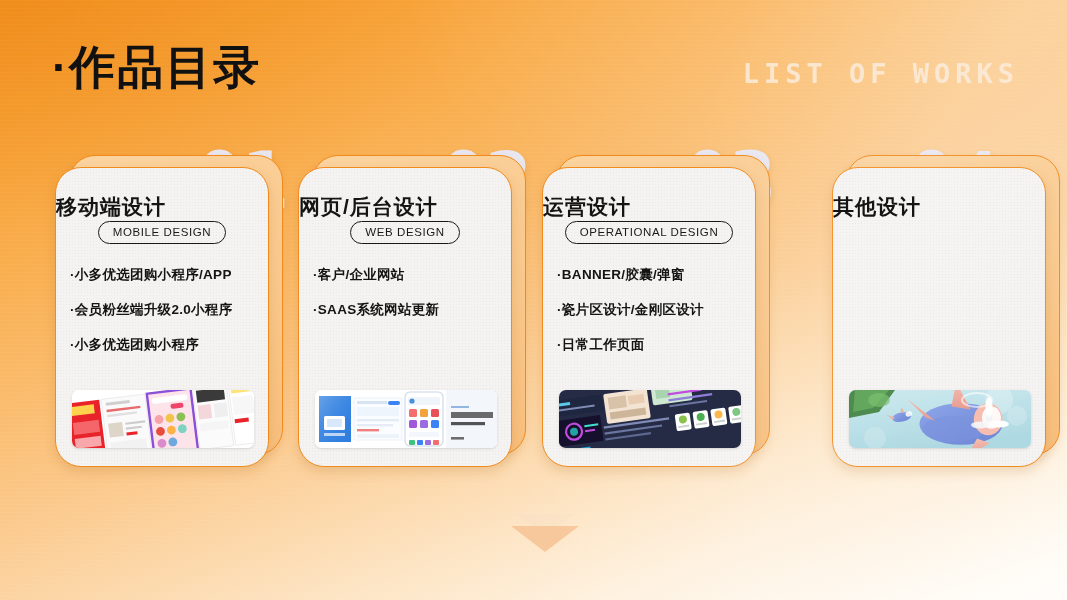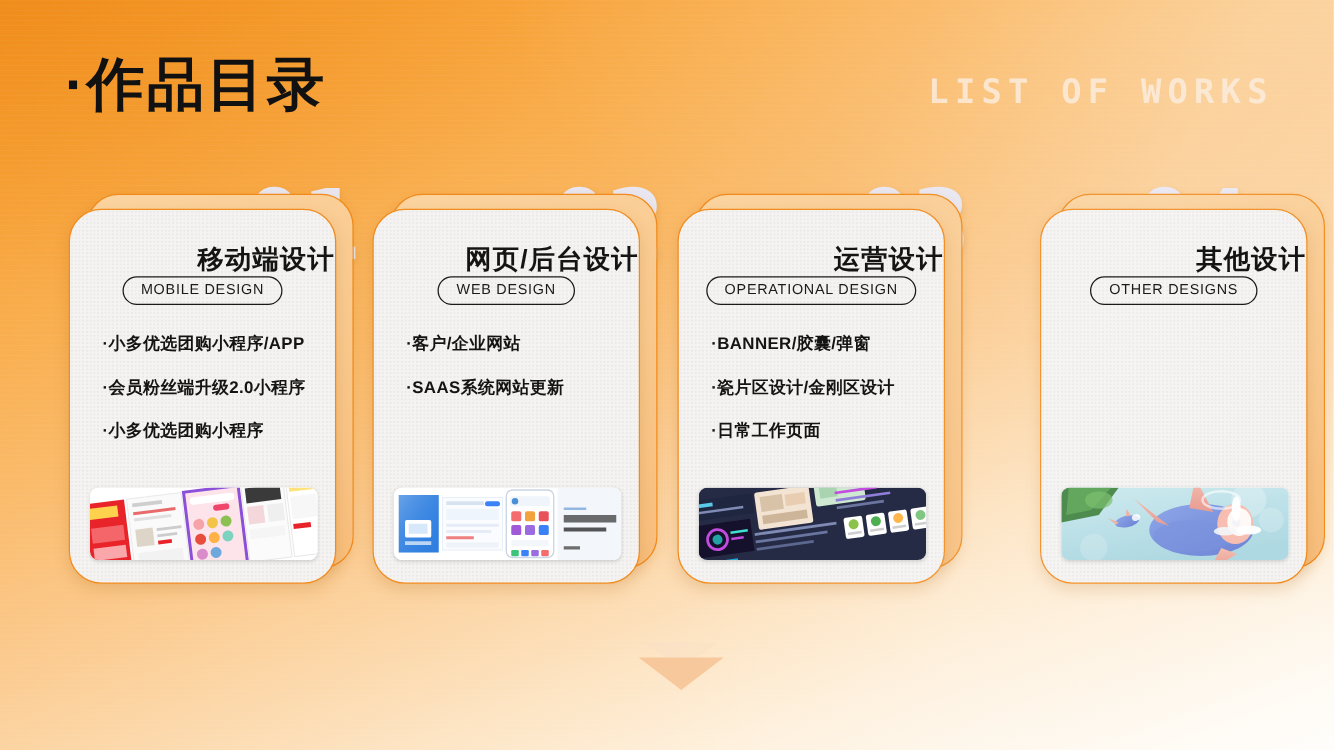--- a/index.html
+++ b/index.html
@@ -105,21 +105,21 @@
     background-image:
       radial-gradient(rgba(0,0,0,0.055) 0.6px, transparent 0.7px),
       radial-gradient(rgba(255,255,255,0.7) 0.6px, transparent 0.7px);
     background-size:3px 3px, 4px 4px;
     background-position:0 0, 2px 1px;
     opacity:0.75;
     pointer-events:none;
   }
   .card-title {
     position:relative; z-index:2;
-    text-align:right;
+    text-align:left;
     margin-top:25px;
     font-size:21px;
     font-weight:bold;
     color:#141414;
     letter-spacing:1px;
     white-space:nowrap;
   }
   .pill-row { position:relative; z-index:2; display:flex; justify-content:center; }
   .pill {
     border:1.5px solid #1A1A1A;
@@ -132,21 +132,20 @@
     background:transparent;
   }
   .bullets { position:relative; z-index:2; margin:22px 0 0 14px; }
   .bullet {
     font-size:13.5px;
     font-weight:bold;
     color:#141414;
     letter-spacing:0.3px;
     margin-bottom:17px;
     white-space:nowrap;
-    margin-left:12px;
   }
 
   .thumb {
     position:absolute; z-index:2;
     left:16px; bottom:18px;
     width:182px; height:58px;
     border-radius:7px;
     overflow:hidden;
     box-shadow:0 1px 3px rgba(0,0,0,0.13);
     background:#ffffff;
@@ -347,23 +346,20 @@
           <rect x="136" y="47" width="13" height="2.6" fill="#6D6D6D"></rect>
         </svg>
       </div>
     </div>
   </div>
 
   <div class="card-wrap" style="left:832px;">
     <div class="card-back"></div>
     <div class="card">
       <div class="card-title">其他设计</div>
-      <div class="pill-row">
-        <div class="pill">OTHER DESIGNS</div>
-      </div>
       <div class="bullets">
       </div>
       <div class="thumb">
         <svg viewBox="0 0 182 58" preserveAspectRatio="none">
           <rect width="182" height="58" fill="#BFE2E8"></rect>
           <rect width="182" height="58" fill="url(#sky)"></rect>
           <defs>
             <linearGradient id="sky" x1="0" y1="0" x2="0.4" y2="1">
               <stop offset="0" stop-color="#CDEAEF"></stop>
               <stop offset="1" stop-color="#AFD9E2"></stop>

